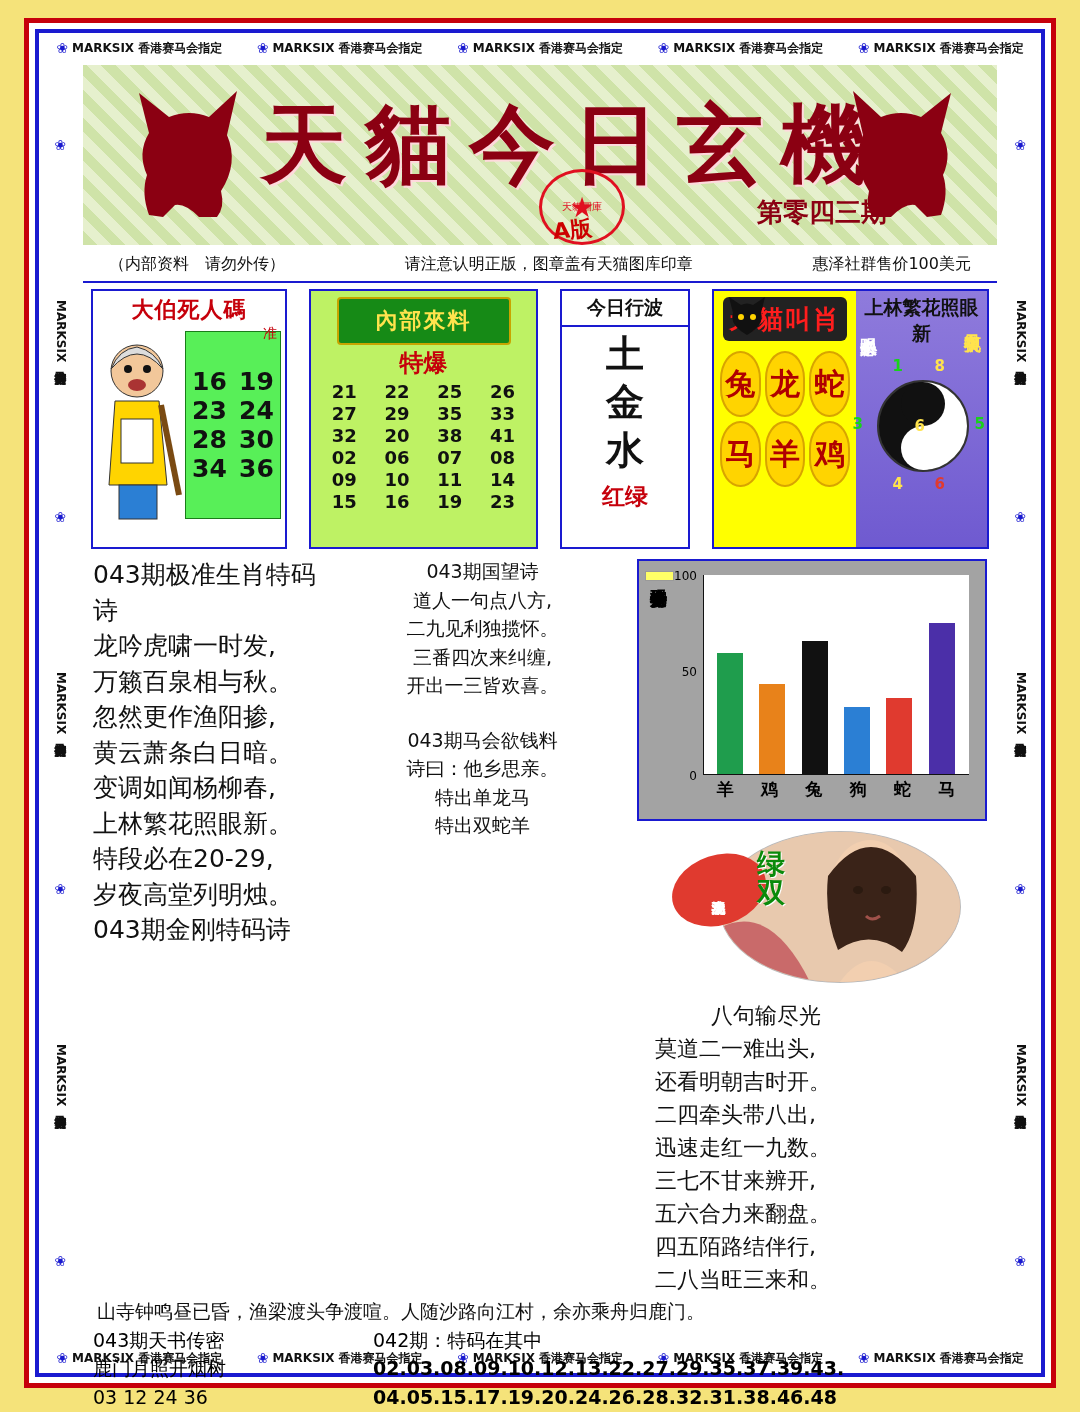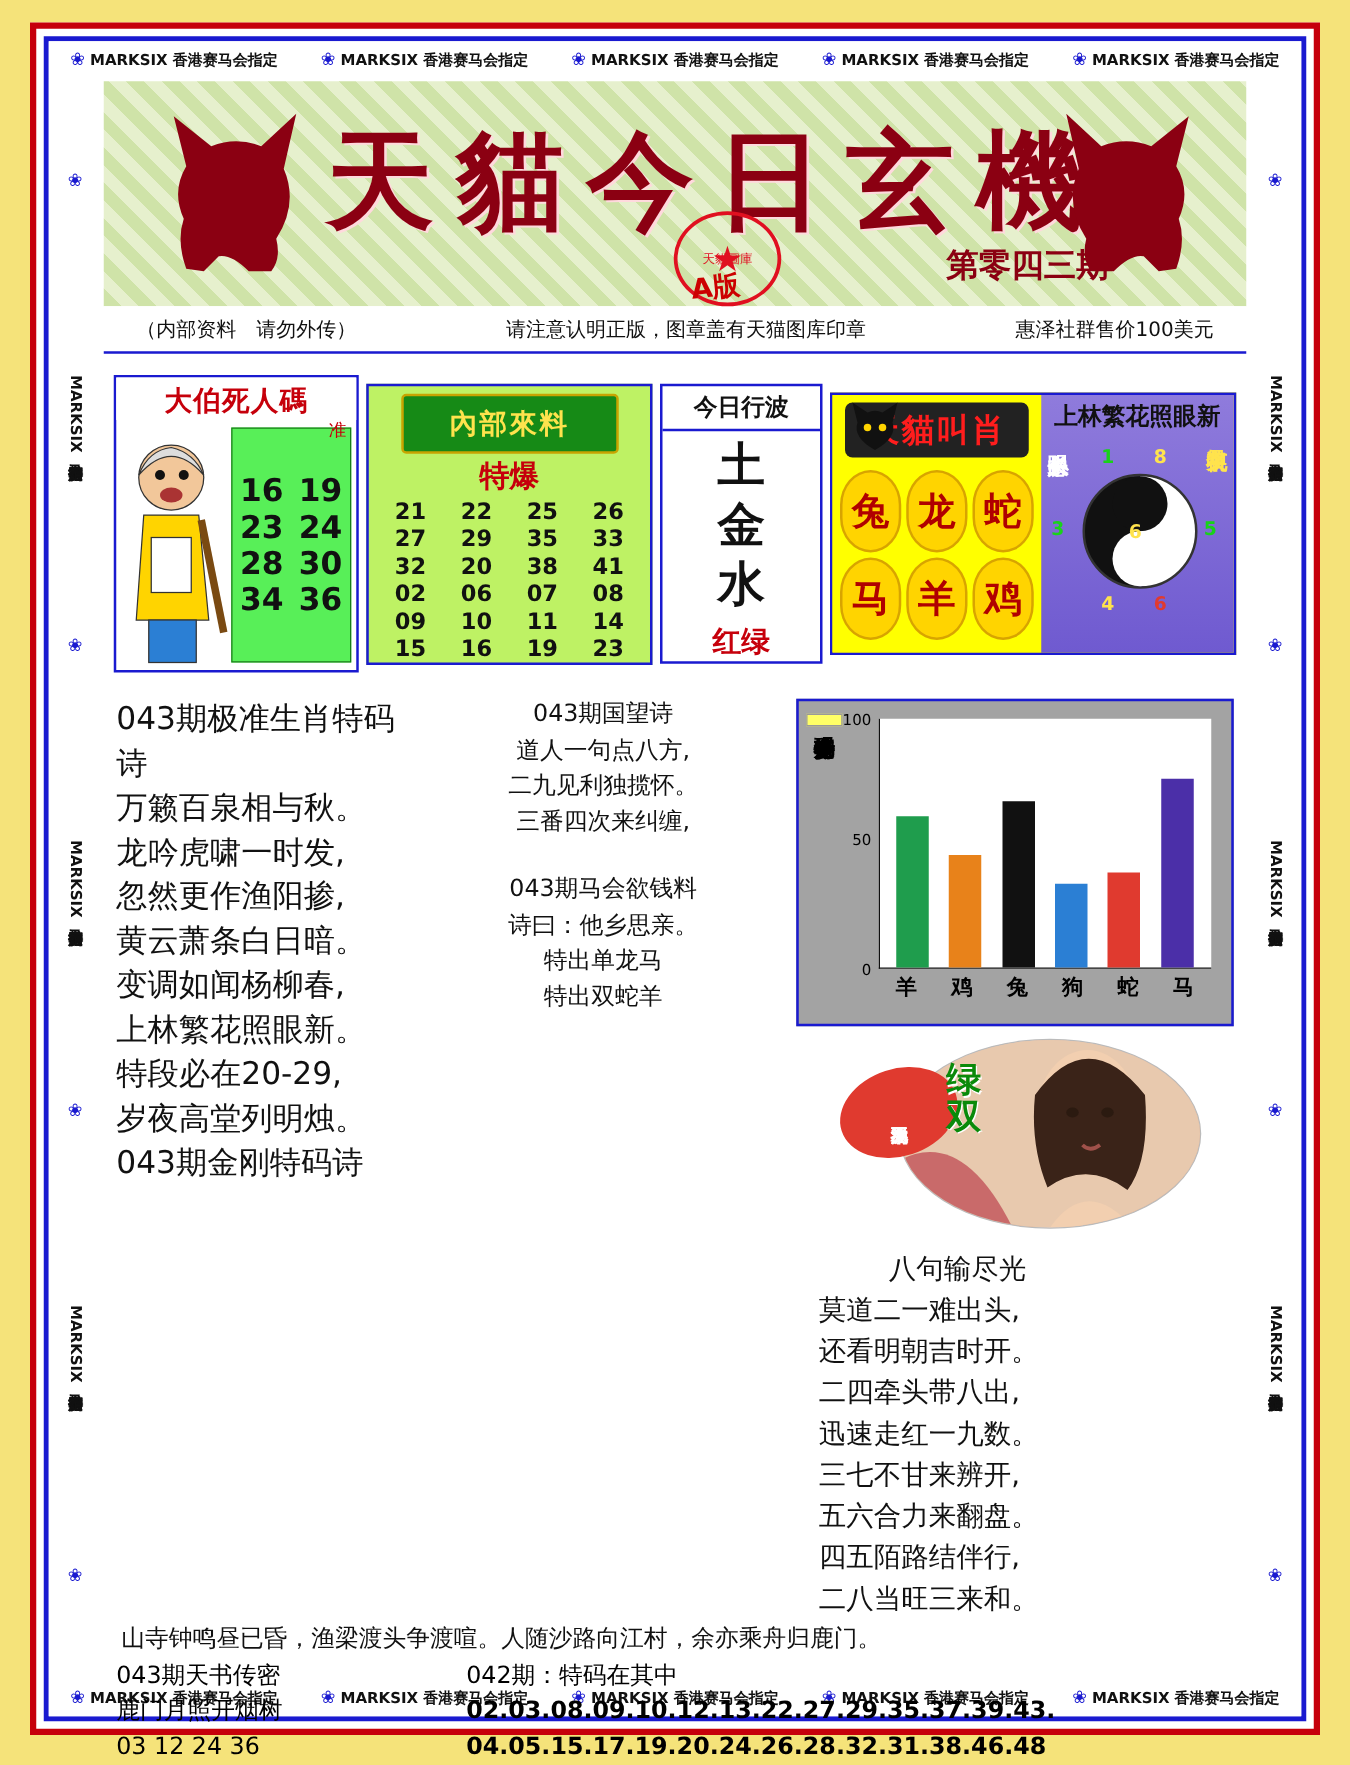--- a/index.html
+++ b/index.html
@@ -86,21 +86,21 @@
     transform:rotate(-6deg);
   }
   .subbar{
     height:34px;display:flex;align-items:center;justify-content:space-between;
     padding:0 26px;font-size:16px;color:#111;background:#ffffff;
     border-bottom:2px solid #1a1ad0;
   }
   .subbar span{white-space:nowrap;}
   
   .boxrow{
-    display:flex;gap:6px;padding:6px 8px 4px 8px;height:270px;box-sizing:border-box;align-items:center;
+    display:flex;gap:22px;padding:6px 8px 4px 8px;height:270px;box-sizing:border-box;
   }
   .bx{border:2px solid #1a1ad0;box-sizing:border-box;position:relative;background:#fff;}
   
   .bx1{width:196px;background:#fff;}
   .bx1 .hd{
     background:#fff;text-align:center;font-size:22px;font-weight:bold;color:#c6000b;
     padding-top:4px;letter-spacing:1px;
   }
   .bx1 .zhun{position:absolute;right:8px;top:34px;color:#c6000b;font-size:14px;}
   .bx1 .body{display:flex;height:196px;margin-top:4px;}
@@ -435,36 +435,37 @@
               <span class="d" style="left:88px;top:126px;color:#e03a2f">6</span>
             </div>
           </div>
         </div>
       </div>
 
       <div class="main">
 
         <div class="col-left">
           <div>043期极准生肖特码诗</div>
+          <div>龙吟虎啸一时发,</div>
           <div>万籁百泉相与秋。</div>
-          <div>龙吟虎啸一时发,</div>
           <div>忽然更作渔阳掺,</div>
           <div>黄云萧条白日暗。</div>
           <div>变调如闻杨柳春,</div>
           <div>上林繁花照眼新。</div>
           <div>特段必在20-29,</div>
           <div>岁夜高堂列明烛。</div>
           <div>043期金刚特码诗</div>
         </div>
 
         <div class="col-mid">
           <div>043期国望诗</div>
           <div>道人一句点八方,</div>
           <div>二九见利独揽怀。</div>
           <div>三番四次来纠缠,</div>
+          <div>开出一三皆欢喜。</div>
           <div class="mid-block">
             <div>043期马会欲钱料</div>
             <div>诗曰：他乡思亲。</div>
             <div>特出单龙马</div>
             <div>特出双蛇羊</div>
           </div>
         </div>
 
         <div class="col-right">
           <div class="chartbox">

